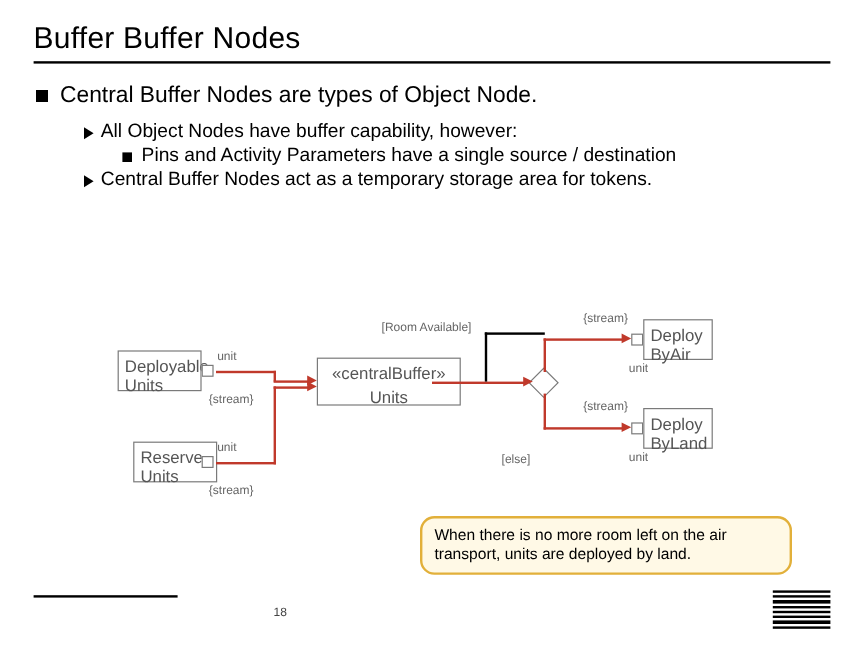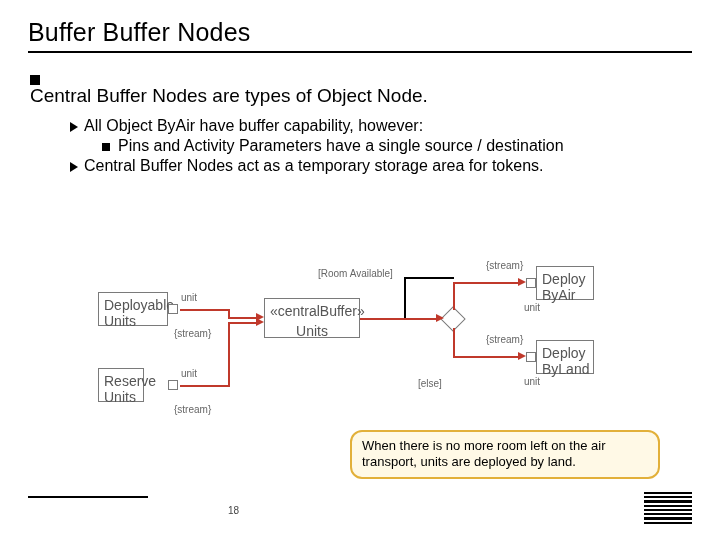--- a/index.html
+++ b/index.html
@@ -1,20 +1,20 @@
 <!DOCTYPE html>
 <html><head>
 <meta charset="utf-8">
 <style>
   * { box-sizing: border-box; margin: 0; padding: 0; }
   html, body { width: 720px; height: 540px; font-family: Arial, Helvetica, sans-serif; background: #fff; color: #000; }
   .slide { position: relative; width: 720px; height: 540px; padding: 18px 28px 0 28px; }
   .title { font-size: 25px; font-weight: 400; color: #000; letter-spacing: 0.2px; }
   .rule { height: 2px; background: #000; margin: 4px 0 16px 0; }
-  .lvl1 { display: flex; align-items: flex-start; font-size: 19px; margin-bottom: 10px; padding-left: 2px; flex-direction: column; }
+  .lvl1 { display: flex; align-items: flex-start; font-size: 19px; margin-bottom: 10px; padding-left: 2px; }
   .lvl1 .bullet { width: 10px; height: 10px; background: #000; margin-top: 6px; margin-right: 10px; flex: 0 0 10px; }
   .lvl2 { display: flex; align-items: flex-start; font-size: 16px; padding-left: 42px; margin-bottom: 2px; }
   .lvl2 .tri { width: 0; height: 0; border-top: 5px solid transparent; border-bottom: 5px solid transparent; border-left: 8px solid #000; margin-top: 5px; margin-right: 6px; flex: 0 0 auto; }
   .lvl3 { display: flex; align-items: flex-start; font-size: 16px; padding-left: 74px; margin-bottom: 2px; }
   .lvl3 .sq { width: 8px; height: 8px; background: #000; margin-top: 6px; margin-right: 8px; flex: 0 0 8px; }
   .diagram { position: absolute; left: 98px; top: 250px; width: 540px; height: 210px; }
   .dbox { position: absolute; border: 1px solid #7a7a7a; background: #fff; font-size: 14px; line-height: 1.15; padding: 4px 5px; color: #555; filter: blur(0.25px); }
   .pin { position: absolute; border: 1px solid #7a7a7a; background: #fff; width: 10px; height: 10px; }
   .small { position: absolute; font-size: 10px; color: #666; filter: blur(0.25px); }
   .line { position: absolute; background: #000; }
@@ -35,46 +35,46 @@
   <div class="title">Buffer Buffer Nodes</div>
   <div class="rule"></div>
 
   <div class="lvl1">
     <div class="bullet"></div>
     <div>Central Buffer Nodes are types of Object Node.</div>
   </div>
 
   <div class="lvl2">
     <div class="tri"></div>
-    <div>All Object ByAir have buffer capability, however:</div>
+    <div>All Object Nodes have buffer capability, however:</div>
   </div>
   <div class="lvl3">
     <div class="sq"></div>
     <div>Pins and Activity Parameters have a single source / destination</div>
   </div>
   <div class="lvl2">
     <div class="tri"></div>
     <div>Central Buffer Nodes act as a temporary storage area for tokens.</div>
   </div>
 
   <div class="diagram">
 
     <div class="dbox" style="left:0;top:42px;width:70px;height:34px;">Deployable
 Units</div>
     <div class="pin" style="left:70px;top:54px;"></div>
     <div class="small" style="left:83px;top:42px;">unit</div>
     <div class="small" style="left:76px;top:78px;">{stream}</div>
 
-    <div class="dbox" style="left:0;top:118px;width:46px;height:34px;">Reserve
+    <div class="dbox" style="left:13px;top:118px;width:70px;height:34px;">Reserve
 Units</div>
     <div class="pin" style="left:70px;top:130px;"></div>
     <div class="small" style="left:83px;top:118px;">unit</div>
     <div class="small" style="left:76px;top:154px;">{stream}</div>
 
-    <div class="dbox" style="left:166px;top:48px;width:96px;height:40px;text-align:center;">
+    <div class="dbox" style="left:166px;top:48px;width:120px;height:40px;text-align:center;">
       <div>«centralBuffer»</div>
       <div style="margin-top:4px;">Units</div>
     </div>
 
     <div class="diamond" style="left:346px;top:60px;"></div>
 
     <div class="small" style="left:220px;top:18px;">[Room Available]</div>
     <div class="small" style="left:320px;top:128px;">[else]</div>
 
     <div class="dbox" style="left:438px;top:16px;width:58px;height:34px;">Deploy

